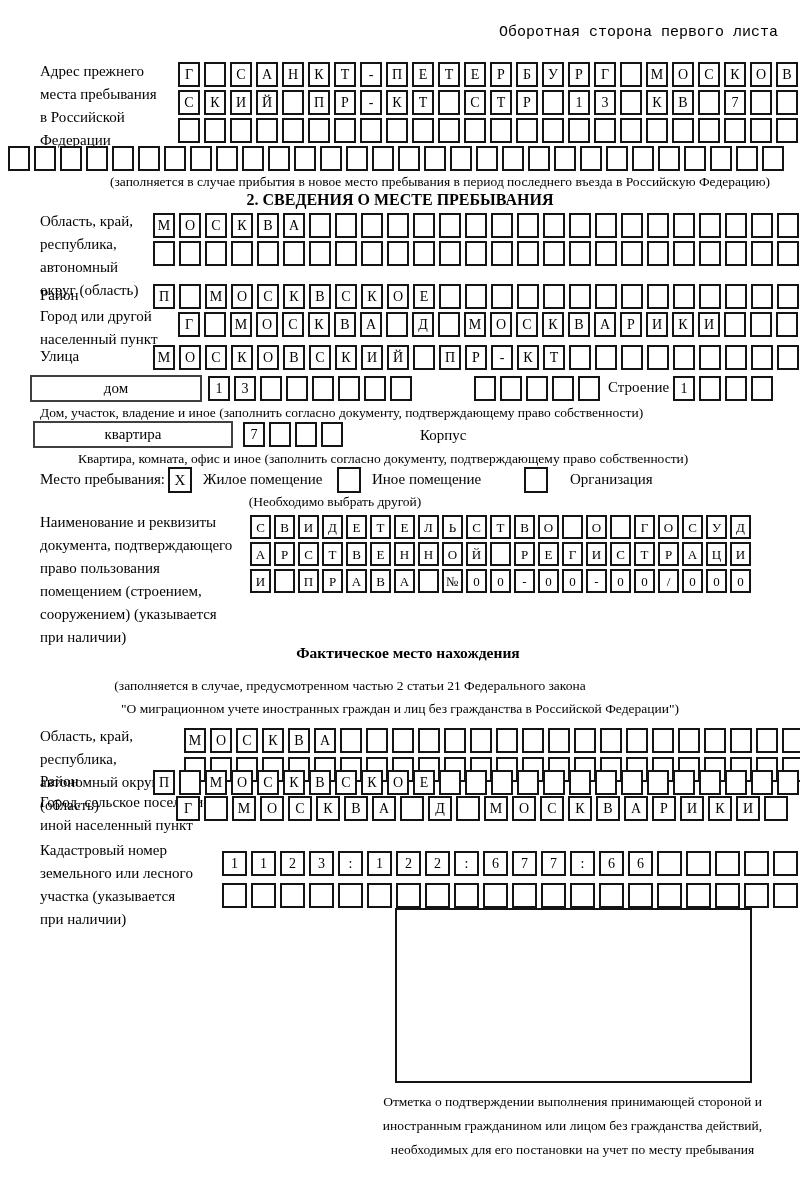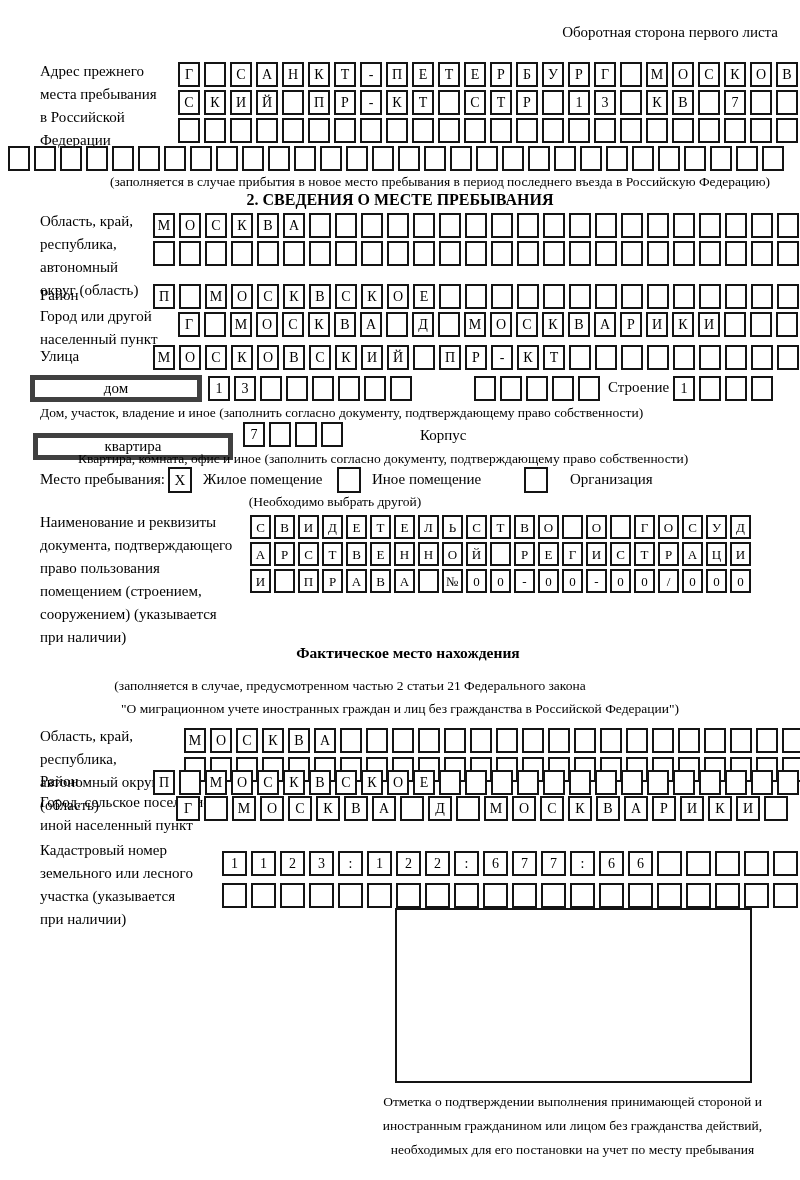--- a/index.html
+++ b/index.html
@@ -16,36 +16,36 @@
   .cell{
     flex:none;width:22px;height:25px;border:2px solid #141414;background:#fff;
     display:flex;align-items:center;justify-content:center;
     font-size:14px;line-height:1;box-sizing:border-box;
   }
   .cells-sm{gap:3px;}
   .cells-sm .cell{width:21px;height:24px;font-size:13px;}
   .cells-lg .cell{width:24px;}
   .cells-xl .cell{width:25px;}
   .widebox{
-    position:absolute;height:27px;border:5px solid #404040;box-sizing:border-box;
+    position:absolute;height:27px;border:2px solid #404040;box-sizing:border-box;
     display:flex;align-items:center;justify-content:center;font-size:15px;background:#fff;
   }
   .checkbox{
     position:absolute;width:24px;height:26px;border:2px solid #141414;box-sizing:border-box;
     display:flex;align-items:center;justify-content:center;font-size:15px;background:#fff;
   }
   .inline-label{position:absolute;font-size:15px;white-space:nowrap;}
   .stamp-box{position:absolute;border:2px solid #141414;background:#fff;box-sizing:border-box;}
 </style>
 </head>
 <body>
 
 <div class="page">
 
-  <div class="abs" style="top:24px;right:22px;font-size:15px;">Оборотная сторона первого листа</div>
+  <div class="abs" style="top:24px;right:22px;font-size:15px;font-family:Liberation Mono, monospace;">Оборотная сторона первого листа</div>
 
   <div class="label abs" style="left:40px;top:60px;width:140px;">Адрес прежнего
 места пребывания
 в Российской
 Федерации</div>
   <div class="cellrow" style="left:178px;top:62px;">
       <div class="cell">Г</div>
       <div class="cell"></div>
       <div class="cell">С</div>
       <div class="cell">А</div>
@@ -325,21 +325,21 @@
     </div>
   <div class="inline-label" style="left:608px;top:379px;">Строение</div>
   <div class="cellrow" style="left:673px;top:376px;">
       <div class="cell">1</div>
       <div class="cell"></div>
       <div class="cell"></div>
       <div class="cell"></div>
     </div>
   <div class="note abs" style="left:40px;top:404px;width:740px;">Дом, участок, владение и иное (заполнить согласно документу, подтверждающему право собственности)</div>
 
-  <div class="widebox" style="left:33px;top:421px;width:200px;margin-top:12px;">квартира</div>
+  <div class="widebox" style="left:33px;top:421px;width:200px;">квартира</div>
   <div class="cellrow" style="left:243px;top:422px;">
       <div class="cell">7</div>
       <div class="cell"></div>
       <div class="cell"></div>
       <div class="cell"></div>
     </div>
   <div class="note abs" style="left:40px;top:450px;width:740px;margin-left:38px;">Квартира, комната, офис и иное (заполнить согласно документу, подтверждающему право собственности)</div>
 
   <div class="inline-label" style="left:40px;top:471px;">Место пребывания:</div>
   <div class="checkbox" style="left:168px;top:467px;">X</div>

